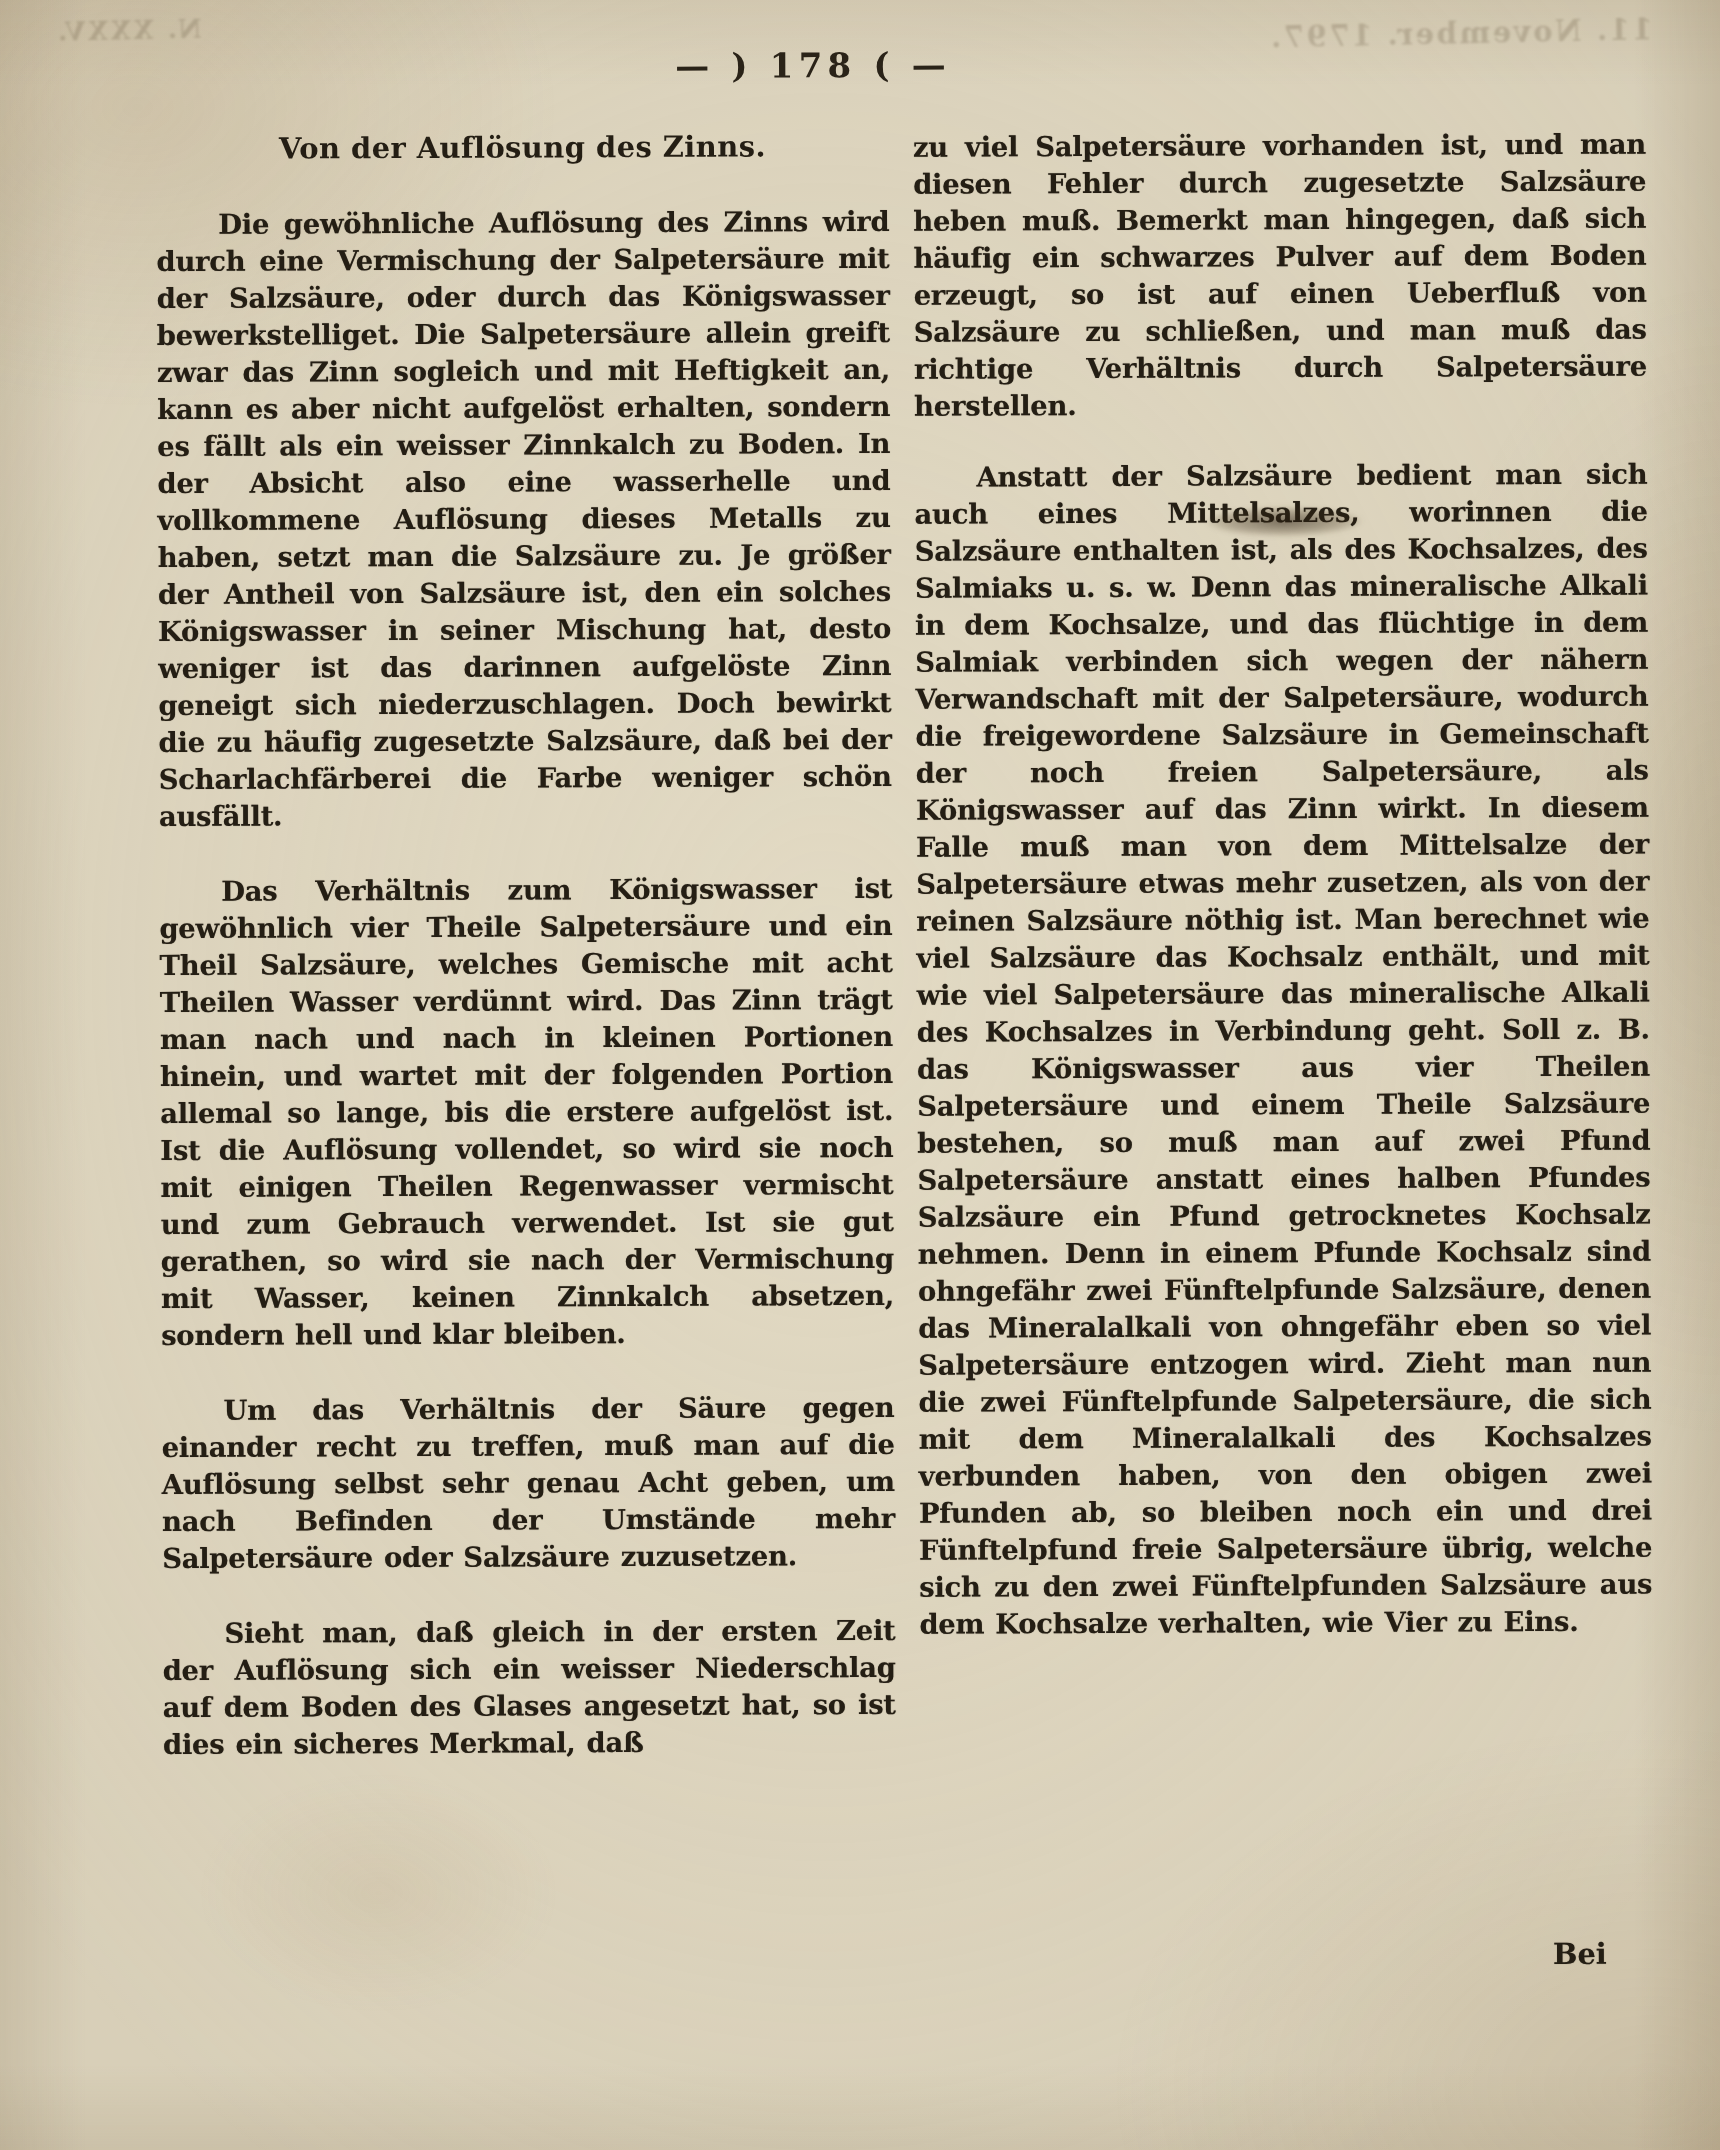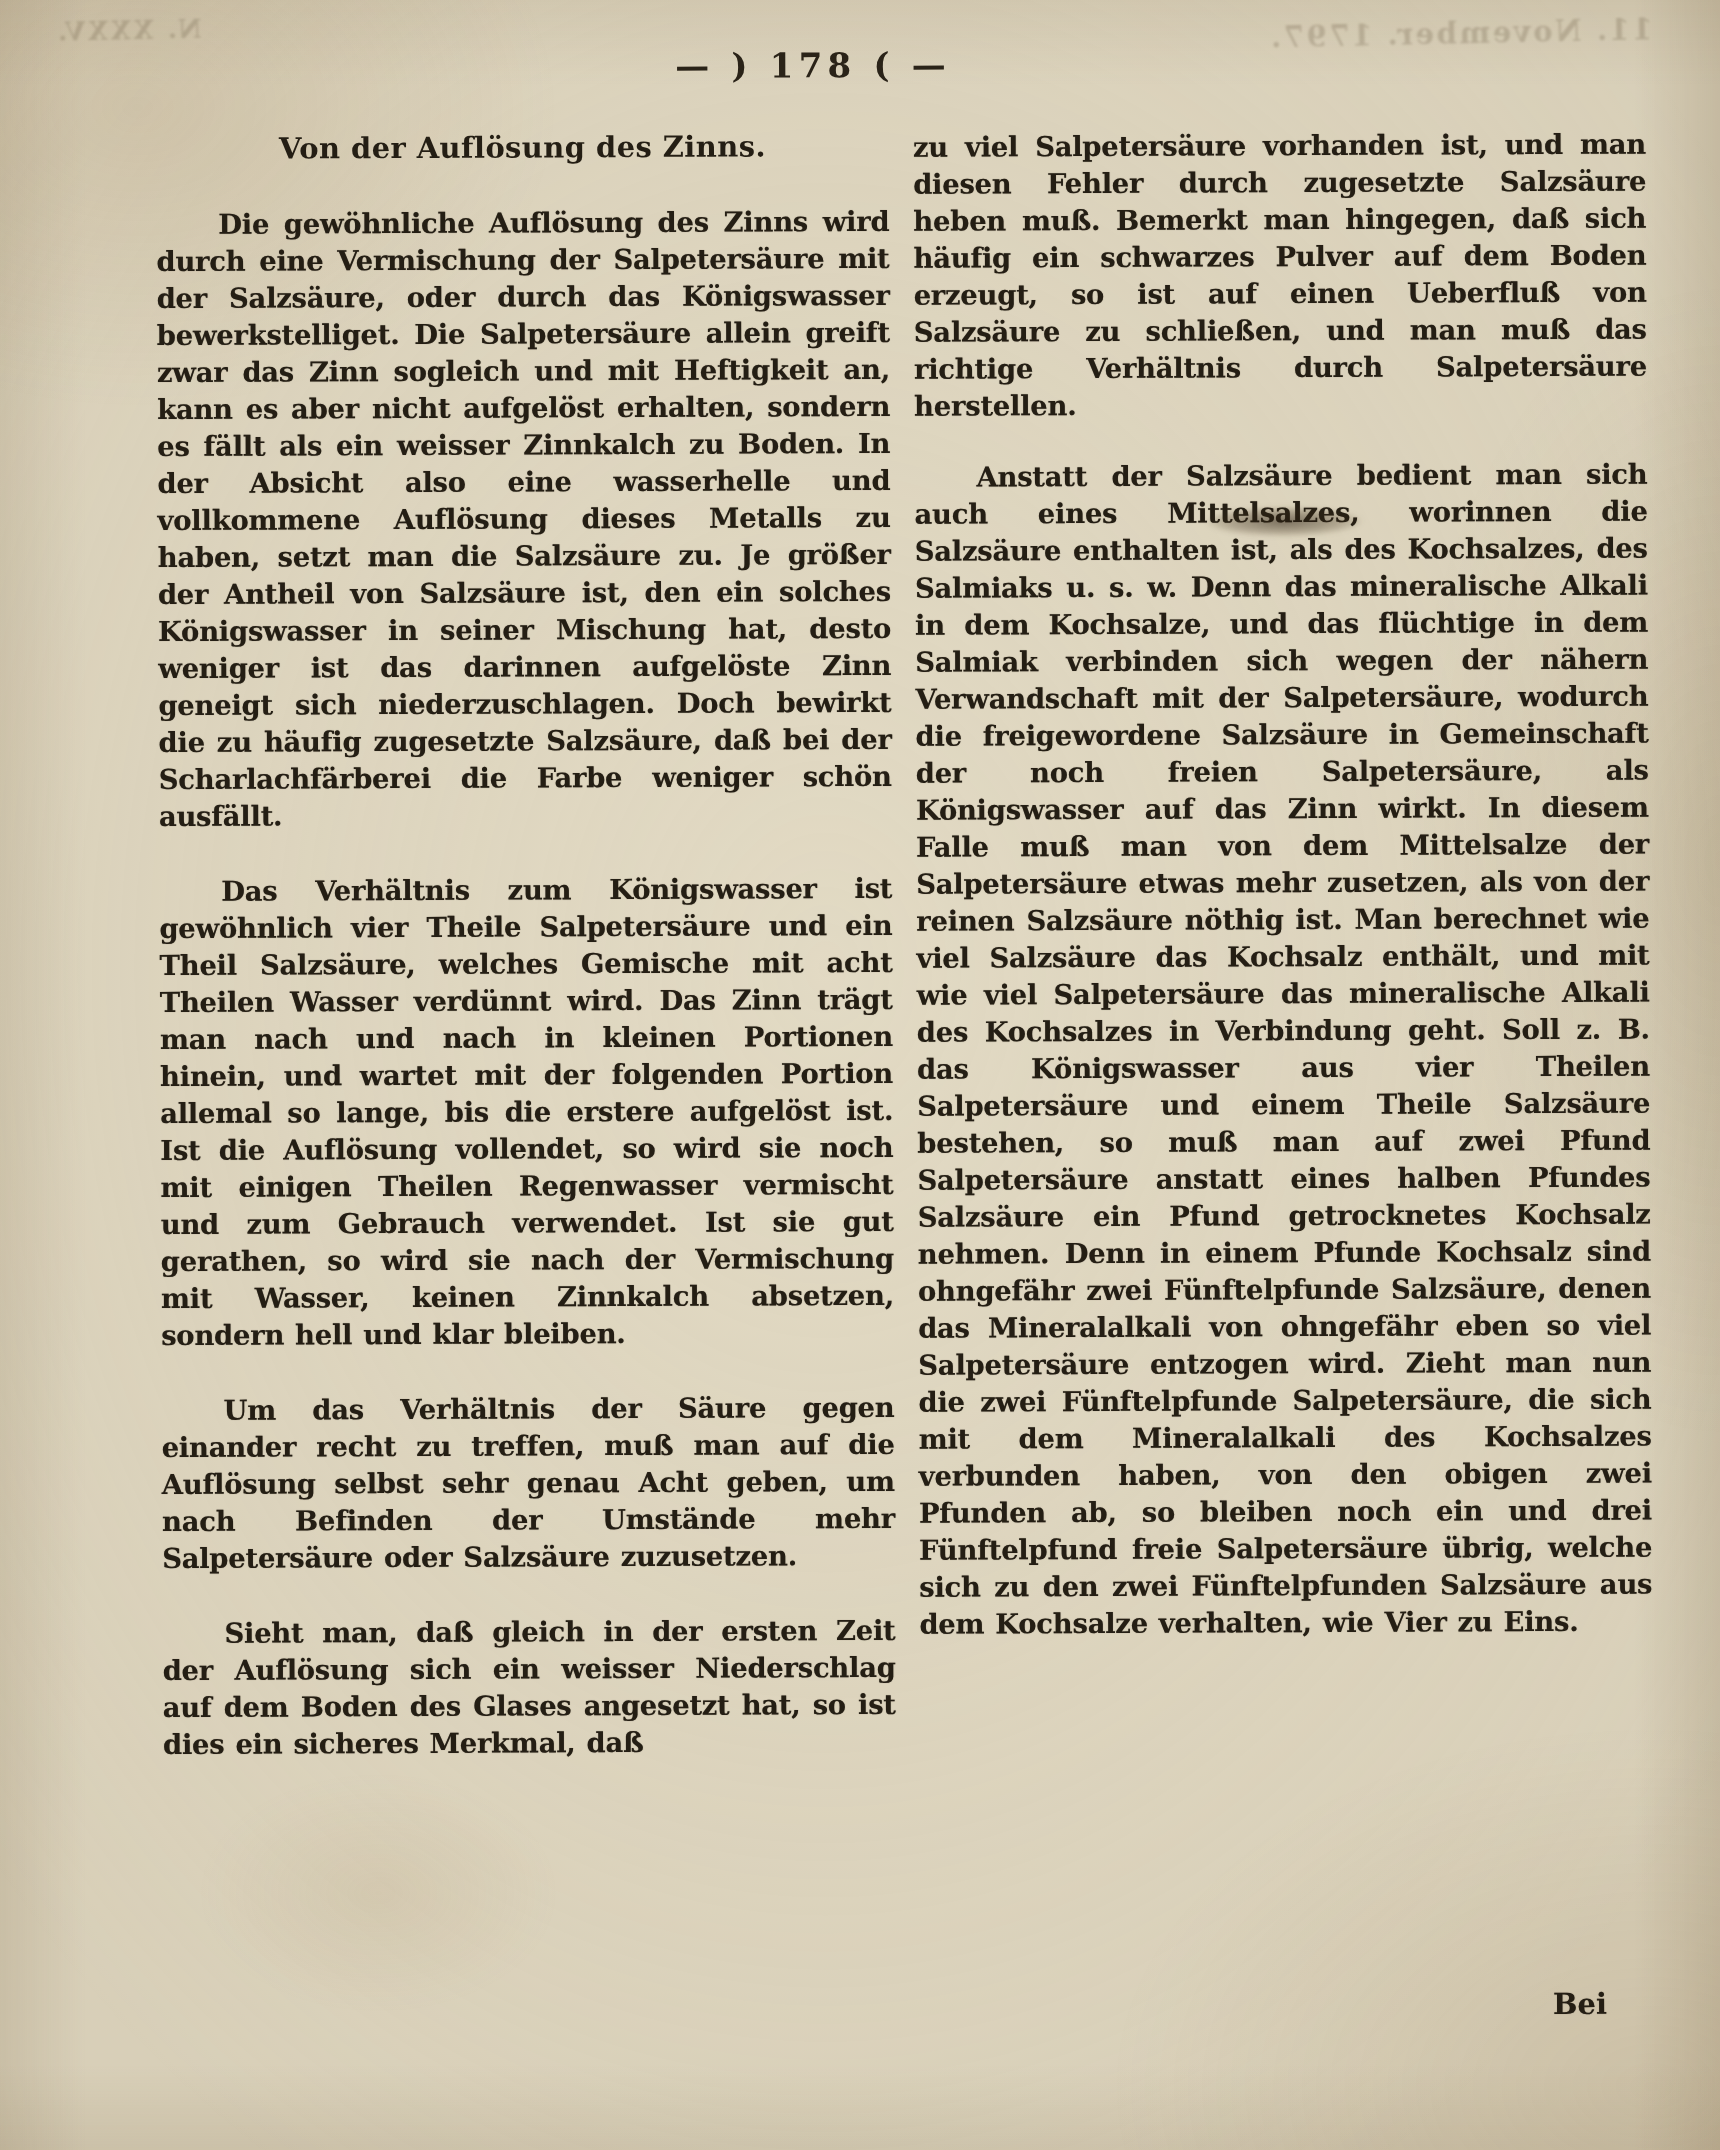--- a/index.html
+++ b/index.html
@@ -93,21 +93,21 @@
     height: 29px;
     border-radius: 50%;
     background: radial-gradient(ellipse at center, rgba(40,28,14,0.55), rgba(60,44,22,0.25) 55%, transparent 75%);
     filter: blur(2.6px);
     pointer-events: none;
   }
 
   .catchword {
     position: absolute;
     left: 1549px;
-    top: 1990px;
+    top: 1940px;
     font-size: 29px;
     font-weight: 700;
     text-shadow: 0 0 0.9px rgba(30,22,12,0.45);
   }
 </style>
 </head>
 <body>
 
 <div class="page-content">
 

